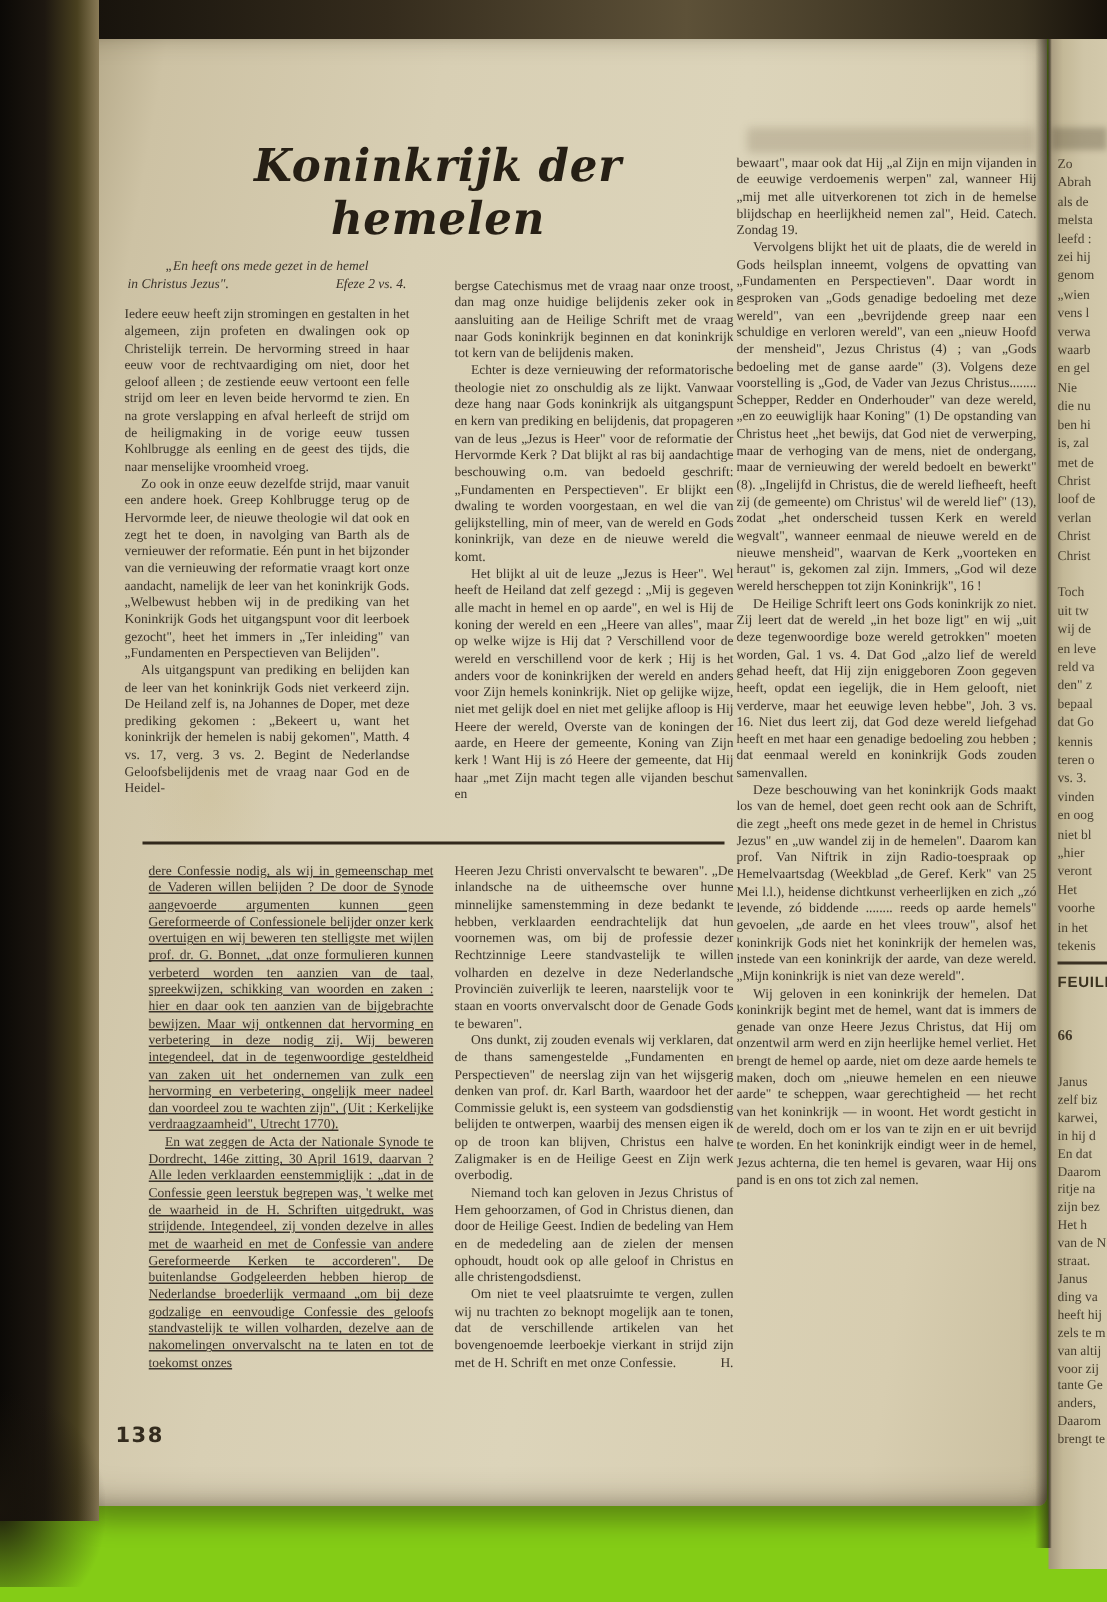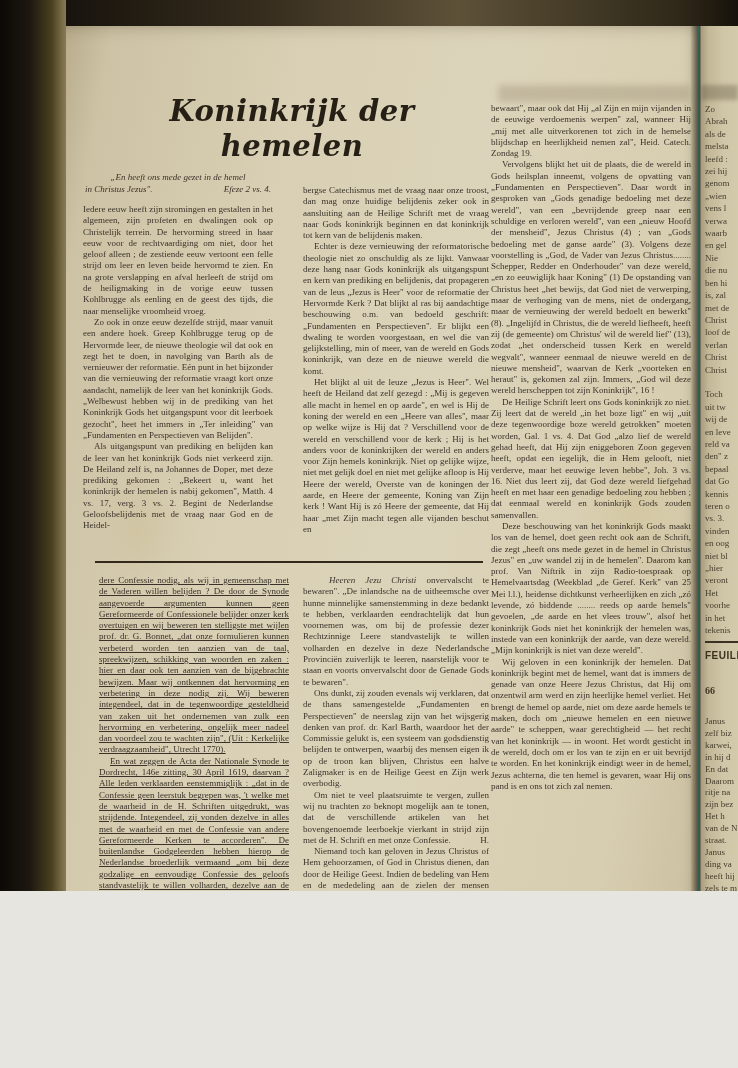--- a/index.html
+++ b/index.html
@@ -1,16 +1,16 @@
 <!DOCTYPE html>
 <html><head>
 <meta charset="utf-8">
 <style>
   html,body{margin:0;padding:0;background:#e7e5e0;}
-  #photo{position:relative;width:738px;height:891px;background:#5eead4;overflow:hidden;
+  #photo{position:relative;width:738px;height:1068px;background:#84cc16;overflow:hidden;
          font-family:"Liberation Serif",serif;}
   
   .edge-top{position:absolute;left:0;top:0;width:738px;height:26px;
     background:linear-gradient(to right,#0e0b07,#352c1d 35%,#5d5138 62%,#2f2819 92%,#17120b);}
   .edge-left{position:absolute;left:0;top:0;width:66px;height:1014px;
     background:linear-gradient(to right,#0b0906 0%,#1d1710 45%,#49401f 78%,#8a7b57 100%);}
   .corner-bl{position:absolute;left:0;top:928px;width:70px;height:130px;
     background:radial-gradient(ellipse at 0% 60%,rgba(25,20,12,.95),rgba(25,20,12,0) 72%);}
   
   .page-left{position:absolute;left:56px;top:20px;width:642px;height:984px;
@@ -42,21 +42,21 @@
   .col p.first{text-indent:0;}
   .epigraph{font-style:italic;margin-bottom:9px;font-size:9px;line-height:12px;}
   .epigraph .l1{text-align:center;}
   .epigraph .l2{display:flex;justify-content:space-between;padding:0 2px;}
   .c1t{left:83px;top:151px;width:190px;height:412px;margin-top:20px;}
   .c2t{left:303px;top:149px;width:186px;height:414px;margin-top:36px;}
   .c3 {left:491px;top:103px;width:200px;height:838px;}
   .divider{position:absolute;left:95px;top:561px;width:388px;height:2px;background:#32291c;}
   .c1b{left:99px;top:575px;width:190px;height:382px;text-decoration:underline;}
   .c2b{left:303px;top:575px;width:186px;height:377px;}
-  .lead-italic{font-style:italic;margin-left:26px;}
+  .lead-italic{}
   .sig{float:right;font-weight:400;}
   .pagenum{position:absolute;left:77px;top:949px;font-family:"DejaVu Sans",sans-serif;
     font-weight:700;font-size:14px;letter-spacing:1px;color:#342c1e;}
   
   .rp-frag{position:absolute;overflow:hidden;white-space:pre;font-size:9px;color:#463d2e;}
   .rp-top{left:705px;top:103px;width:33px;height:534px;line-height:12.4px;}
   .rp-divider{position:absolute;left:705px;top:641px;width:33px;height:2px;background:#3a3122;}
   .rp-heading{position:absolute;left:705px;top:650px;font-family:"Liberation Sans",sans-serif;
     font-weight:700;font-size:10px;letter-spacing:.5px;color:#3a321f;}
   .rp-num{position:absolute;left:705px;top:685px;font-size:10px;font-weight:700;color:#3f3626;}
@@ -109,22 +109,22 @@
   <div class="divider"></div>
 
   <div class="col c1b ink">
     <p class="first">dere Confessie nodig, als wij in gemeenschap met de Vaderen willen belijden ? De door de Synode aangevoerde argumenten kunnen geen Gereformeerde of Confessionele belijder onzer kerk overtuigen en wij beweren ten stelligste met wijlen prof. dr. G. Bonnet, „dat onze formulieren kunnen verbeterd worden ten aanzien van de taal, spreekwijzen, schikking van woorden en zaken : hier en daar ook ten aanzien van de bijgebrachte bewijzen. Maar wij ontkennen dat hervorming en verbetering in deze nodig zij. Wij beweren integendeel, dat in de tegenwoordige gesteldheid van zaken uit het ondernemen van zulk een hervorming en verbetering, ongelijk meer nadeel dan voordeel zou te wachten zijn", (Uit : Kerkelijke verdraagzaamheid", Utrecht 1770).</p>
     <p>En wat zeggen de Acta der Nationale Synode te Dordrecht, 146e zitting, 30 April 1619, daarvan ? Alle leden verklaarden eenstemmiglijk : „dat in de Confessie geen leerstuk begrepen was, 't welke met de waarheid in de H. Schriften uitgedrukt, was strijdende. Integendeel, zij vonden dezelve in alles met de waarheid en met de Confessie van andere Gereformeerde Kerken te accorderen". De buitenlandse Godgeleerden hebben hierop de Nederlandse broederlijk vermaand „om bij deze godzalige en eenvoudige Confessie des geloofs standvastelijk te willen volharden, dezelve aan de nakomelingen onvervalscht na te laten en tot de toekomst onzes</p>
   </div>
 
   <div class="col c2b ink">
     <p class="first"><span class="lead-italic">Heeren Jezu Christi</span><span> onvervalscht te bewaren". „De inlandsche na de uitheemsche over hunne minnelijke samenstemming in deze bedankt te hebben, verklaarden eendrachtelijk dat hun voornemen was, om bij de professie dezer Rechtzinnige Leere standvastelijk te willen volharden en dezelve in deze Nederlandsche Provinciën zuiverlijk te leeren, naarstelijk voor te staan en voorts onvervalscht door de Genade Gods te bewaren".</span></p>
     <p>Ons dunkt, zij zouden evenals wij verklaren, dat de thans samengestelde „Fundamenten en Perspectieven" de neerslag zijn van het wijsgerig denken van prof. dr. Karl Barth, waardoor het der Commissie gelukt is, een systeem van godsdienstig belijden te ontwerpen, waarbij des mensen eigen ik op de troon kan blijven, Christus een halve Zaligmaker is en de Heilige Geest en Zijn werk overbodig.</p>
+    <p>Niemand toch kan geloven in Jezus Christus of Hem gehoorzamen, of God in Christus dienen, dan door de Heilige Geest. Indien de bedeling van Hem en de mededeling aan de zielen der mensen ophoudt, houdt ook op alle geloof in Christus en alle christengodsdienst.</p>
     <p><span>Om niet te veel plaatsruimte te vergen, zullen wij nu trachten zo beknopt mogelijk aan te tonen, dat de verschillende artikelen van het bovengenoemde leerboekje vierkant in strijd zijn met de H. Schrift en met onze Confessie.</span> <span class="sig">H.</span></p>
-    <p>Niemand toch kan geloven in Jezus Christus of Hem gehoorzamen, of God in Christus dienen, dan door de Heilige Geest. Indien de bedeling van Hem en de mededeling aan de zielen der mensen ophoudt, houdt ook op alle geloof in Christus en alle christengodsdienst.</p>
   </div>
 
   <div class="pagenum">138</div>
 
   <div class="rp-frag rp-top">Zo
 Abrah
 als de
 melsta
 leefd :
 zei hij
@@ -181,14 +181,14 @@
 straat.
 Janus
 ding va
 heeft hij
 zels te m
 van altij
 voor zij
 tante Ge
 anders,
 Daarom
-nodig te</div>
+brengt te</div>
 </div>
 
 </body></html>

